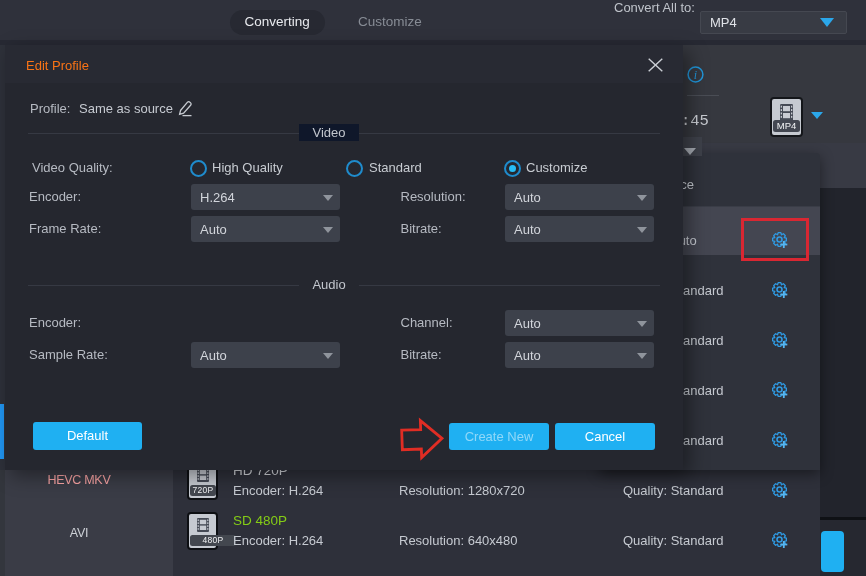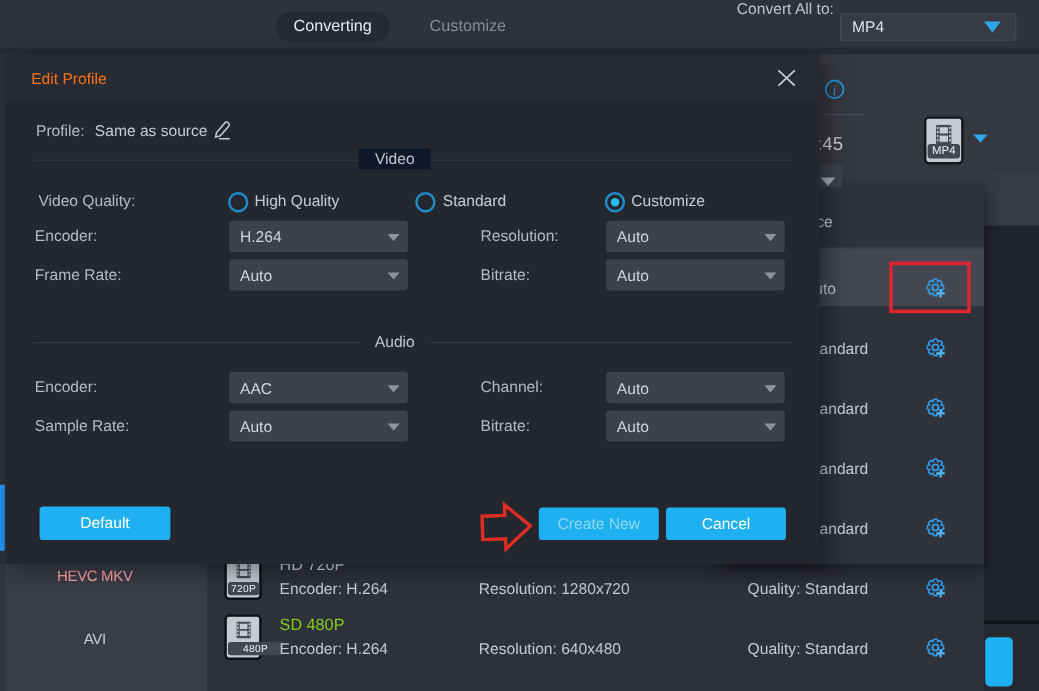--- a/index.html
+++ b/index.html
@@ -32,21 +32,21 @@
   <div class="abs" style="left:710px;top:15px;font-size:13px;color:#dfe2e7;">MP4</div>
   <div class="abs tri-down" style="left:820px;top:18px;border-top-color:#2ba7ea;border-left-width:7.5px;border-right-width:7.5px;border-top-width:9px;"></div>
 
   <div class="abs" style="left:683px;top:45px;width:183px;height:98px;background:#36383f;"></div>
 
   <svg class="abs" style="left:686px;top:65px;" width="19" height="19" viewBox="0 0 19 19">
     <circle cx="9.5" cy="9.5" r="7.4" fill="none" stroke="#2196d9" stroke-width="1.5"></circle>
     <text x="9.5" y="14" font-size="12" font-style="italic" font-family="Liberation Serif" fill="#2196d9" text-anchor="middle">i</text>
   </svg>
   <div class="abs" style="left:687px;top:95px;width:32px;height:1px;background:#4a4d55;"></div>
-  <div class="abs" style="left:681px;top:112px;font-size:15.5px;color:#c9ccd2;">:45</div>
+  <div class="abs" style="left:681px;top:112px;font-size:15.5px;color:#c9ccd2;font-family:Liberation Mono, monospace;">:45</div>
 
   <div class="abs" style="left:770px;top:97px;width:33px;height:40px;background:#c6cad1;border:2px solid #14161a;border-radius:4px;box-sizing:border-box;"></div>
   <svg class="abs" style="left:779.5px;top:103.5px;" width="13" height="17" viewBox="0 0 13 17">
     <rect x="0" y="0" width="13" height="17" rx="1.2" fill="#454a55"></rect>
     <rect x="3" y="2" width="7" height="5.2" fill="#c9ccd3"></rect>
     <rect x="3" y="9" width="7" height="5.2" fill="#c9ccd3"></rect>
     <g fill="#c9ccd3">
       <rect x="0.7" y="1.7" width="1.3" height="1.9"></rect>
         <rect x="0.7" y="5.1" width="1.3" height="1.9"></rect>
         <rect x="0.7" y="8.5" width="1.3" height="1.9"></rect>
@@ -207,24 +207,20 @@
   <div class="abs lbl" style="left:400.5px;top:221px;">Bitrate:</div>
   <div class="ddbox" style="left:505px;top:216px;">
       <div class="txt">Auto</div>
       <div class="tri"></div>
     </div>
 
   <div class="abs" style="left:28px;top:285px;width:632px;height:1px;background:#363943;"></div>
   <div class="abs" style="left:299px;top:276px;width:60px;height:17px;background:#25272f;text-align:center;line-height:17px;font-size:13px;color:#c2c6cd;">Audio</div>
 
   <div class="abs lbl" style="left:29px;top:315px;">Encoder:</div>
-  <div class="ddbox" style="left:191px;top:310px;">
-      <div class="txt">AAC</div>
-      <div class="tri"></div>
-    </div>
   <div class="abs lbl" style="left:400.5px;top:315px;">Channel:</div>
   <div class="ddbox" style="left:505px;top:310px;">
       <div class="txt">Auto</div>
       <div class="tri"></div>
     </div>
 
   <div class="abs lbl" style="left:29px;top:347px;">Sample Rate:</div>
   <div class="ddbox" style="left:191px;top:342px;">
       <div class="txt">Auto</div>
       <div class="tri"></div>

